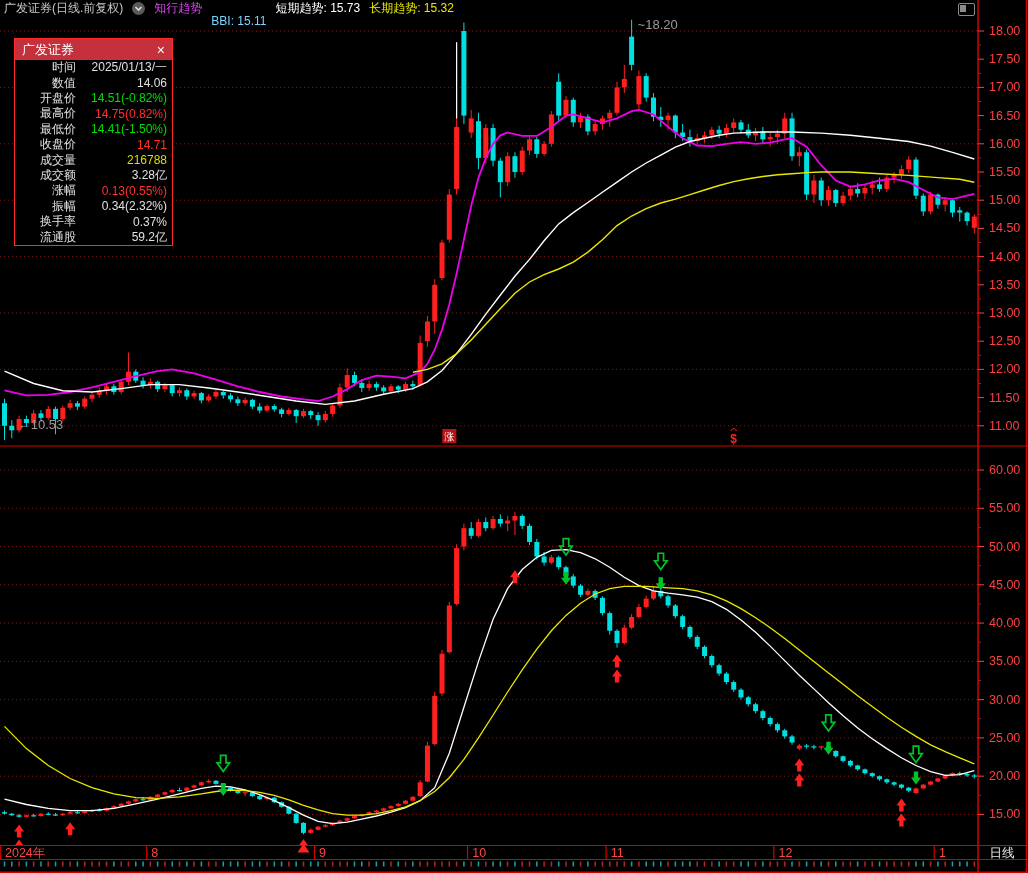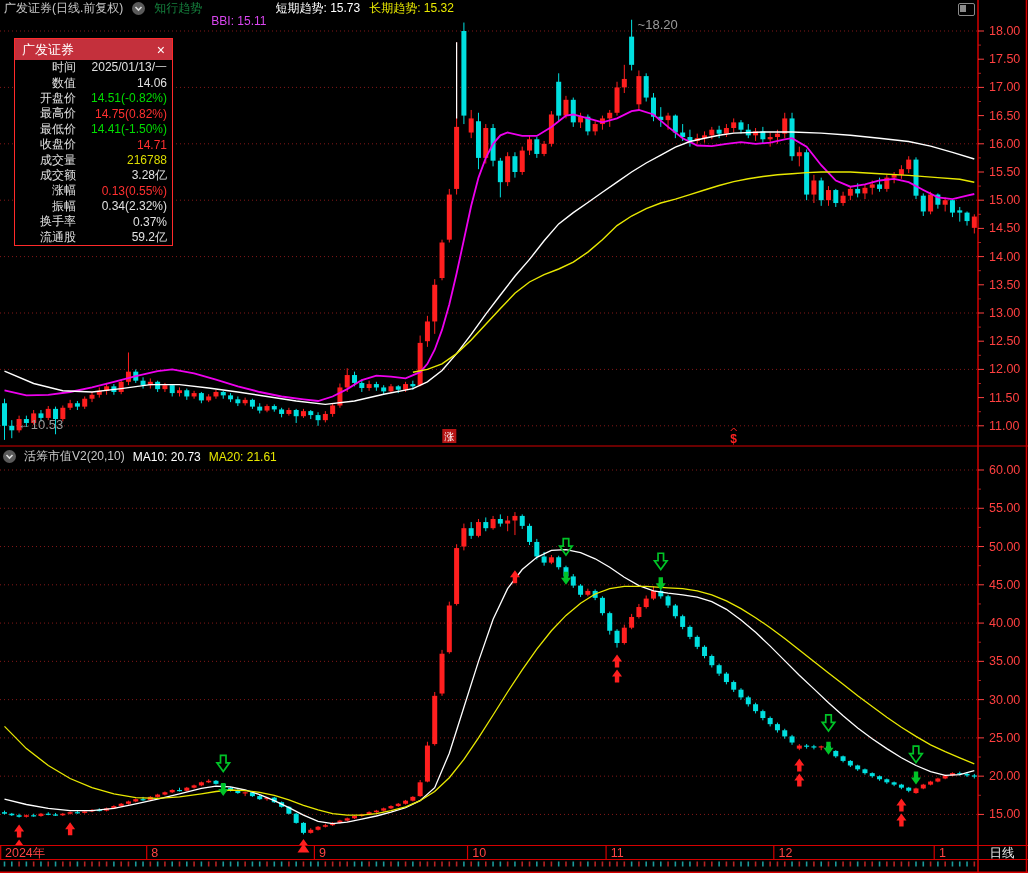--- a/index.html
+++ b/index.html
@@ -2,22 +2,22 @@
 <html><head>
 <meta charset="utf-8">
 <style>
   html,body{margin:0;padding:0;background:#000;}
   #app{position:relative;width:1028px;height:873px;background:#000;overflow:hidden;
        font-family:"Liberation Sans","DejaVu Sans",sans-serif;}
   #chart{position:absolute;left:0;top:0;z-index:1;}
   .topbar{position:absolute;left:0;top:0;width:1028px;height:17px;z-index:3;
           display:flex;align-items:center;gap:9px;padding-left:4px;font-size:12px;white-space:nowrap;}
   .t-title{color:#c8c8c8;}
-  .t-ind{color:#15803d;}
-  .t-bbi{color:#d946ef;margin-top:24px;}
+  .t-ind{color:#d946ef;}
+  .t-bbi{color:#7dd3fc;margin-top:24px;}
   .t-short{color:#ffffff;}
   .t-long{color:#e8e800;}
   .circle-ico{width:13px;height:13px;border-radius:50%;background:#5a5a5a;display:inline-flex;
               align-items:center;justify-content:center;flex:0 0 auto;}
   .circle-ico svg{display:block;}
   .win-ico{position:absolute;right:53px;top:3px;width:15px;height:11px;border:1px solid #8a8a8a;
            border-radius:2px;z-index:3;}
   .win-ico::after{content:"";position:absolute;left:1px;top:1px;width:6px;height:7px;background:#8a8a8a;}
   .infobox{position:absolute;left:14px;top:38px;width:157px;z-index:5;background:#000;
            border:1px solid #ff2a2a;font-size:12px;}
@@ -949,24 +949,14 @@
           <span class="lbl">换手率</span>
           <span class="val" style="color: rgb(224, 224, 224);">0.37%</span>
         </div>
         <div class="irow">
           <span class="lbl">流通股</span>
           <span class="val" style="color: rgb(224, 224, 224);">59.2亿</span>
         </div>
       </div>
   </div>
 
-  <div class="p2head">
-    <span class="circle-ico">
-      <svg width="9" height="9" viewBox="0 0 9 9">
-          <polyline points="1.5,3 4.5,6 7.5,3" fill="none" stroke="#ddd" stroke-width="1.6"></polyline>
-        </svg>
-    </span>
-    <span class="p2-name">活筹市值V2(20,10)</span>
-    <span class="p2-ma10">MA10: 20.73</span>
-    <span class="p2-ma20">MA20: 21.61</span>
-  </div>
 
 </div>
 
 </body></html>

